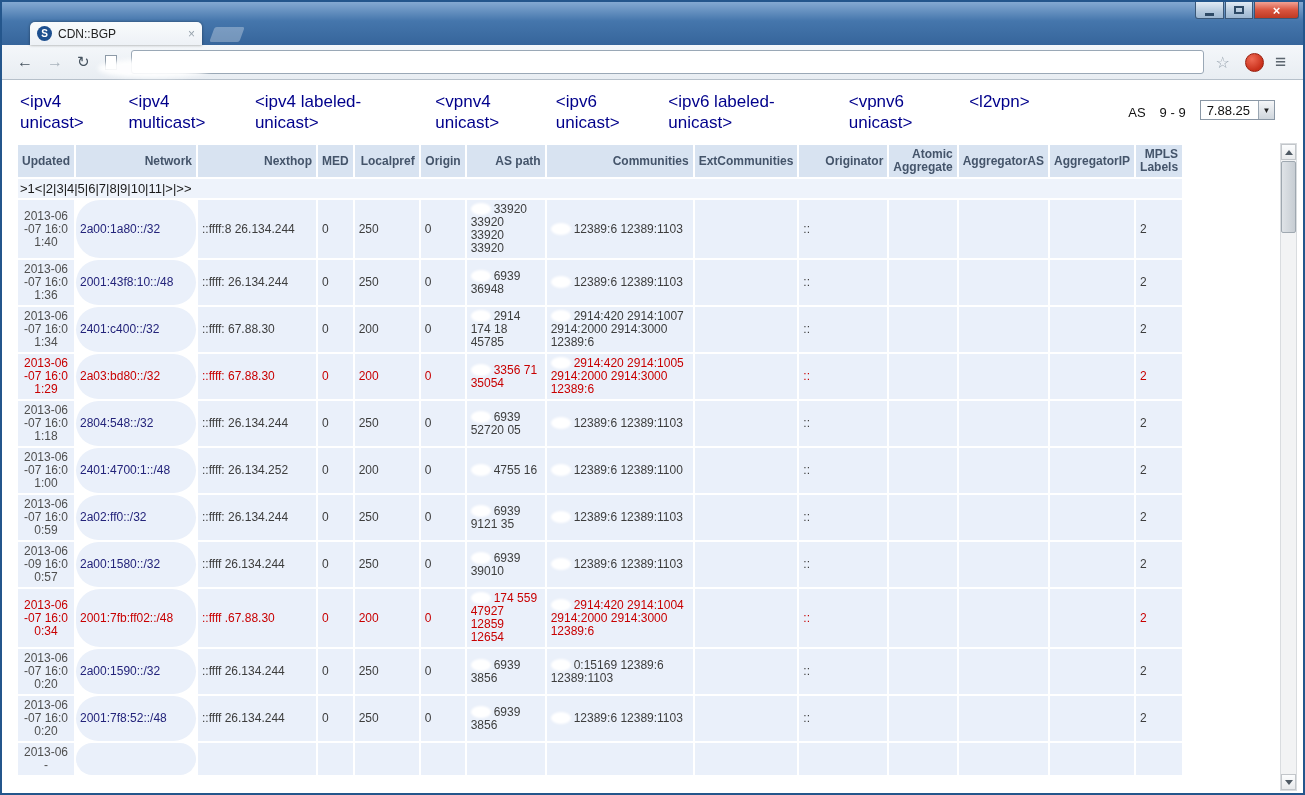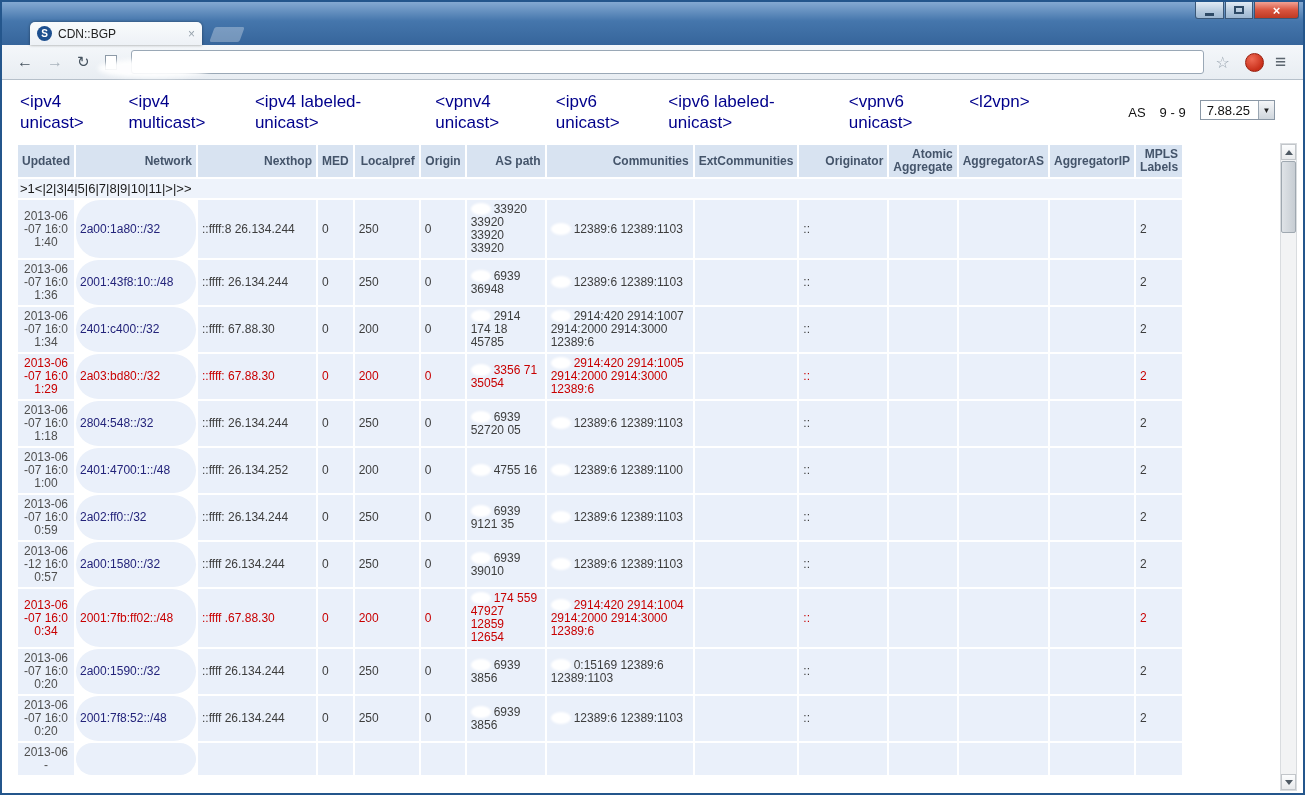--- a/index.html
+++ b/index.html
@@ -307,21 +307,21 @@
             <td class="col-as_path">6939 9121 35</td>
             <td class="col-communities">12389:6 12389:1103</td>
             <td class="col-ext_communities"></td>
             <td class="col-originator">::</td>
             <td class="col-atomic_aggregate"></td>
             <td class="col-aggregator_as"></td>
             <td class="col-aggregator_ip"></td>
             <td class="col-mpls_labels">2</td>
           </tr>
           <tr>
-            <td class="col-updated">2013-06-12 16:00:57</td>
+            <td class="col-updated">2013-06-09 16:00:57</td>
             <td class="col-network">2a00:1580::/32</td>
             <td class="col-nexthop">::ffff 26.134.244</td>
             <td class="col-med">0</td>
             <td class="col-localpref">250</td>
             <td class="col-origin">0</td>
             <td class="col-as_path">6939 39010</td>
             <td class="col-communities">12389:6 12389:1103</td>
             <td class="col-ext_communities"></td>
             <td class="col-originator">::</td>
             <td class="col-atomic_aggregate"></td>

